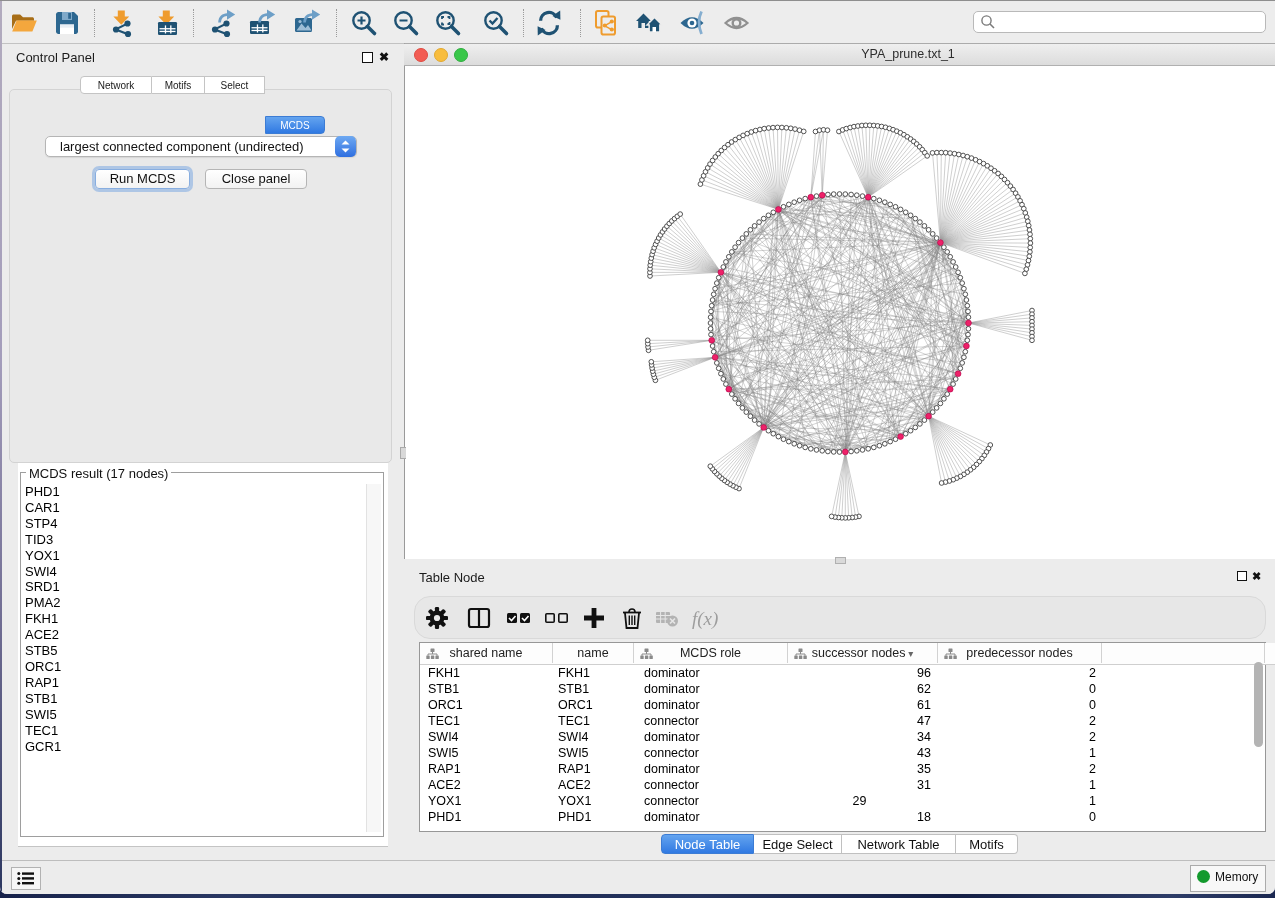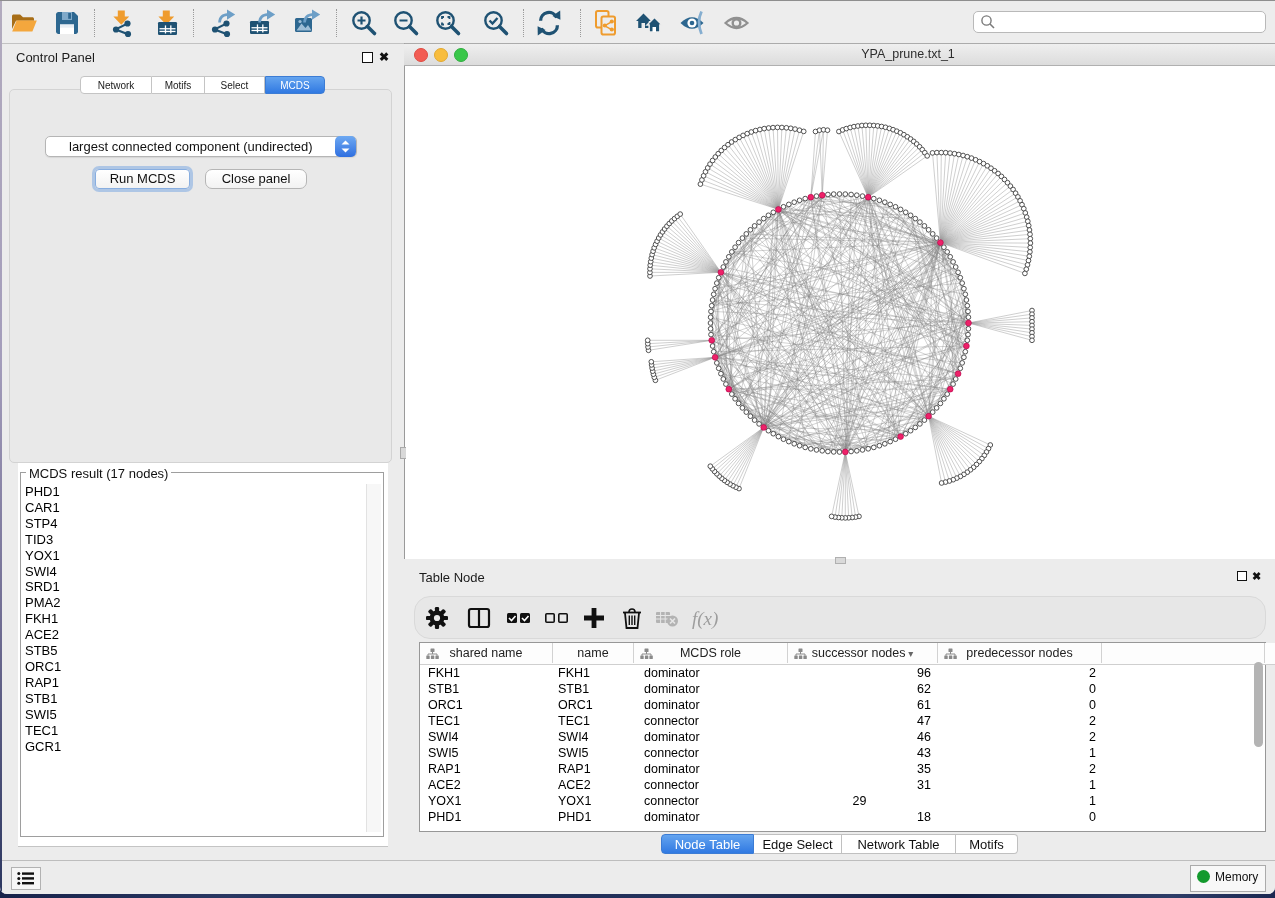--- a/index.html
+++ b/index.html
@@ -12,36 +12,36 @@
 .tsep{position:absolute;top:7px;height:28px;width:0;border-left:1px dotted #9a9a9a;}
 #searchbox{position:absolute;left:973px;top:9px;width:291px;height:20px;background:#fff;
  border:1px solid #b9b9b9;border-radius:5px;}
 .ticon{position:absolute;top:7px;}
 #cp-title{position:absolute;left:16px;top:49px;font-size:13px;color:#1c1c1c;}
 .wicon-sq{position:absolute;width:9px;height:9px;border:1.6px solid #111;background:#fff;}
 .wicon-x{position:absolute;font-size:12px;font-weight:700;color:#111;line-height:10px;}
 #tabbar{position:absolute;left:80px;top:75px;height:18px;width:245px;}
 .tab{position:absolute;top:0;height:18px;background:#fff;border:1px solid #c4c4c4;
  box-sizing:border-box;font-size:10px;color:#1a1a1a;text-align:center;line-height:17px;}
-#tab-mcds{background:linear-gradient(#64a4ef,#3079e2);color:#fff;border-color:#3c7cd4;}
+#tab-mcds{background:linear-gradient(#64a4ef,#3079e2);color:#fff;border-color:#3c7cd4;margin-top:40px;}
 #cp-pane{position:absolute;left:9px;top:88px;width:383px;height:374px;background:#e9e9e9;
  border:1px solid #d3d3d3;border-radius:5px;box-sizing:border-box;}
 #mcdswhite{position:absolute;left:18px;top:462px;width:370px;height:383px;background:#fff;
  border-bottom:1px solid #c4c4c4;}
 #optlabel{position:absolute;left:0;top:113px;width:400px;text-align:center;font-size:13px;color:#111;}
 #dropdown{position:absolute;left:45px;top:135px;width:312px;height:21px;background:#fff;
  border:1px solid #b5b5b5;border-radius:5px;box-sizing:border-box;font-size:13px;color:#111;
- line-height:19px;padding-left:23px;box-shadow:0 1px 1px rgba(0,0,0,0.08);}
+ line-height:19px;padding-left:14px;box-shadow:0 1px 1px rgba(0,0,0,0.08);}
 #ddcap{position:absolute;right:0px;top:-1px;width:21px;height:21px;border-radius:5px;
  background:linear-gradient(#6ea9f2,#2f6fe0);}
 .btn{position:absolute;top:168px;height:20px;background:linear-gradient(#ffffff,#f2f2f2);
  border:1px solid #b5b5b5;border-radius:4px;box-sizing:border-box;font-size:13px;color:#111;
  text-align:center;line-height:18px;}
 #btn-run{left:95px;width:95px;border-color:#88aee0;box-shadow:0 0 0 3px rgba(125,170,225,0.55);}
-#btn-close{left:205px;width:102px;border-radius:7px;}
+#btn-close{left:205px;width:102px;}
 #groupbox{position:absolute;left:20px;top:471px;width:362px;height:363px;
  border:1px solid #9e9e9e;}
 #grouplabel{position:absolute;left:26px;top:465px;background:#fff;padding:0 3px;
  font-size:13px;color:#111;}
 #mcdslist{position:absolute;left:25px;top:483px;font-size:13px;color:#000;line-height:15.9px;}
 #mcdstrack{position:absolute;left:366px;top:483px;width:14px;height:348px;background:#f7f7f7;
  border-left:1px solid #e2e2e2;}
 #statusbar{position:absolute;left:0;top:859px;width:1275px;height:34px;background:#ececec;
  border-top:1px solid #bdbdbd;}
 #listbtn{position:absolute;left:11px;top:866px;width:28px;height:21px;background:#f6f6f6;
@@ -685,21 +685,21 @@
         <div class="tc" style="left:8px">TEC1</div>
         <div class="tc" style="left:138px">TEC1</div>
         <div class="tc" style="left:224px">connector</div>
         <div class="tc" style="left:368px;width:143px;text-align:right">47</div>
         <div class="tc" style="left:518px;width:158px;text-align:right">2</div>
       </div>
       <div class="trow" style="top:86px">
         <div class="tc" style="left:8px">SWI4</div>
         <div class="tc" style="left:138px">SWI4</div>
         <div class="tc" style="left:224px">dominator</div>
-        <div class="tc" style="left:368px;width:143px;text-align:right">46</div>
+        <div class="tc" style="left:368px;width:143px;text-align:right">34</div>
         <div class="tc" style="left:518px;width:158px;text-align:right">2</div>
       </div>
       <div class="trow" style="top:102px">
         <div class="tc" style="left:8px">SWI5</div>
         <div class="tc" style="left:138px">SWI5</div>
         <div class="tc" style="left:224px">connector</div>
         <div class="tc" style="left:368px;width:143px;text-align:right">43</div>
         <div class="tc" style="left:518px;width:158px;text-align:right">1</div>
       </div>
       <div class="trow" style="top:118px">

